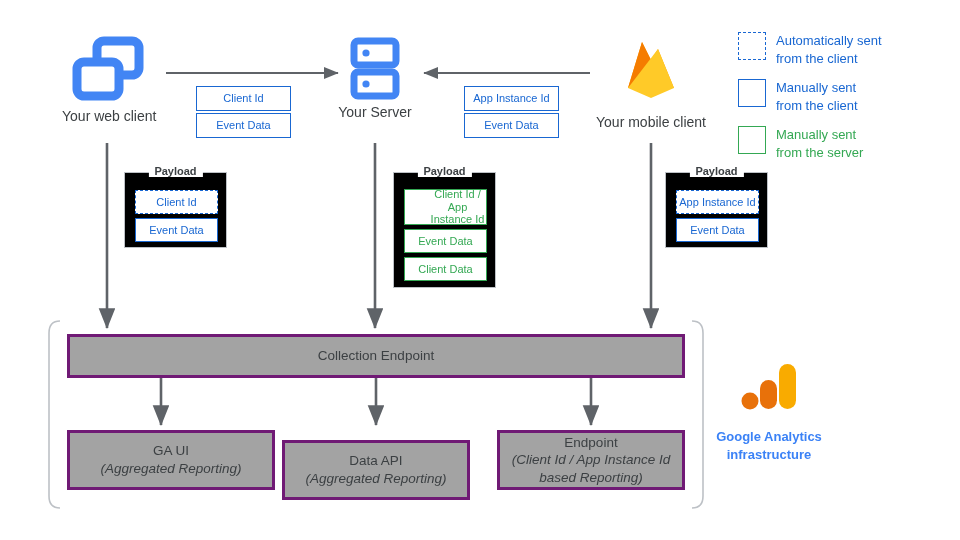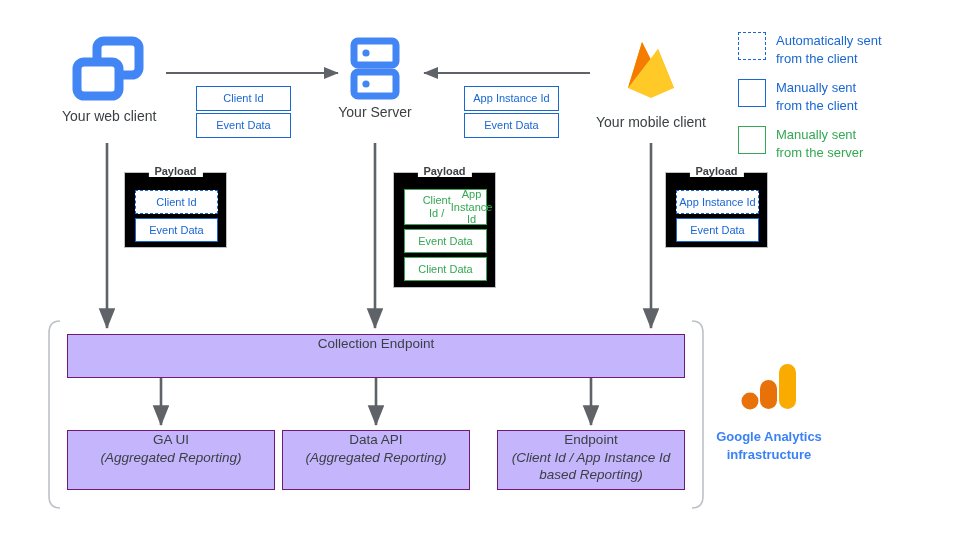--- a/index.html
+++ b/index.html
@@ -35,22 +35,22 @@
     background:#000000;
   }
   .payload-title{
     position:absolute;top:-8px;left:50%;transform:translateX(-50%);
     background:#ffffff;padding:0 6px;
     font-size:11px;font-weight:bold;color:#3c4043;white-space:nowrap;
   }
 
   
   .gbox{
-    box-sizing:border-box;border:1px solid #701a75;background:#c4b5fd;
-    display:flex;flex-direction:column;align-items:center;
+    box-sizing:border-box;border:3px solid #701a75;background:#a3a3a3;
+    display:flex;flex-direction:column;align-items:center;justify-content:center;
     text-align:center;
   }
   .gbox .t1{font-size:13.5px;color:#3c4043;line-height:1.3;}
   .gbox .t2{font-size:13.5px;color:#3c4043;font-style:italic;line-height:1.3;}
 
   
   .legend-row{display:flex;align-items:flex-start;}
   .legend-swatch{
     box-sizing:border-box;width:28px;height:28px;flex:0 0 28px;background:#fff;
   }
@@ -161,21 +161,21 @@
   </div>
 
   <div class="abs payload" style="left:124px;top:172px;width:103px;height:76px;">
     <div class="payload-title">Payload</div>
     <div class="tag blue-dash" style="position:absolute;left:10px;top:17px;width:83px;height:24px;">Client Id</div>
     <div class="tag blue" style="position:absolute;left:10px;top:45px;width:83px;height:24px;">Event Data</div>
   </div>
 
   <div class="abs payload" style="left:393px;top:172px;width:103px;height:116px;">
     <div class="payload-title">Payload</div>
-    <div class="tag green" style="position:absolute;left:10px;top:16px;width:83px;height:36px;flex-direction:row;padding-left:24px;">
+    <div class="tag green" style="position:absolute;left:10px;top:16px;width:83px;height:36px;flex-direction:column;padding-left:24px;">
       <span>Client Id /</span>
       <span>App Instance Id</span>
     </div>
     <div class="tag green" style="position:absolute;left:10px;top:56px;width:83px;height:24px;">Event Data</div>
     <div class="tag green" style="position:absolute;left:10px;top:84px;width:83px;height:24px;">Client Data</div>
   </div>
 
   <div class="abs payload" style="left:665px;top:172px;width:103px;height:76px;">
     <div class="payload-title">Payload</div>
     <div class="tag blue-dash" style="position:absolute;left:10px;top:17px;width:83px;height:24px;">App Instance Id</div>
@@ -184,21 +184,21 @@
 
   <div class="abs gbox" style="left:67px;top:334px;width:618px;height:44px;">
     <div class="t1">Collection Endpoint</div>
   </div>
 
   <div class="abs gbox" style="left:67px;top:430px;width:208px;height:60px;">
     <div class="t1">GA UI</div>
     <div class="t2">(Aggregated Reporting)</div>
   </div>
 
-  <div class="abs gbox" style="left:282px;top:430px;width:188px;height:60px;">
+  <div class="abs gbox" style="left:282px;top:440px;width:188px;height:60px;">
     <div class="t1">Data API</div>
     <div class="t2">(Aggregated Reporting)</div>
   </div>
 
   <div class="abs gbox" style="left:497px;top:430px;width:188px;height:60px;">
     <div class="t1">Endpoint</div>
     <div class="t2">(Client Id / App Instance Id</div>
     <div class="t2">based Reporting)</div>
   </div>
 

